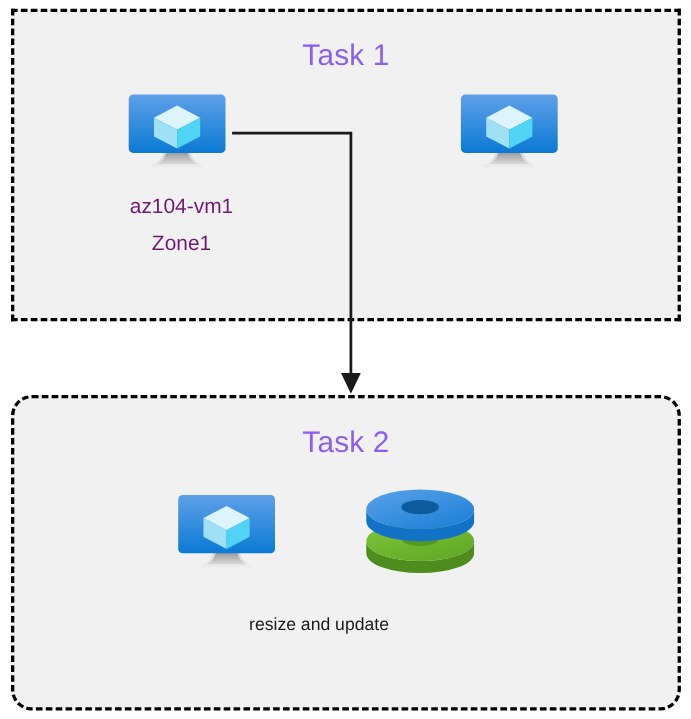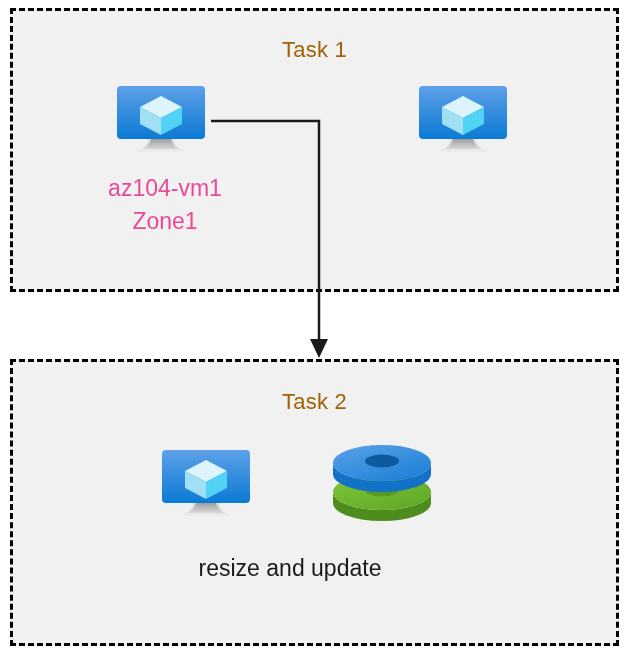--- a/index.html
+++ b/index.html
@@ -19,54 +19,54 @@
   }
 
   
   .task-box {
     position: absolute;
     background: #f1f1f1;
     box-sizing: border-box;
     border: 3px dashed #000000;
   }
   #task1-box { left: 10px;  top: 8px;   width: 609px; height: 284px; }
-  #task2-box { left: 10px;  top: 359px; width: 609px; height: 287px; }
+  #task2-box { left: 10px;  top: 359px; width: 609px; height: 287px; border-radius: 19px; }
 
   .task-title {
     position: absolute;
     width: 100%;
     text-align: center;
-    color: #a16207;
-    font-size: 22px;
+    color: #8b5cf6;
+    font-size: 27px;
     line-height: 30px;
     letter-spacing: 0.2px;
     white-space: nowrap;
   }
   #task1-title { top: 24px; }
   #task2-title { top: 25px; }
 
   
   .node-label {
     position: absolute;
     text-align: center;
-    color: #ec4899;
-    font-size: 23px;
+    color: #701a75;
+    font-size: 19px;
     line-height: 33px;
     white-space: pre-line;
   }
   #vm1-label { left: 60px;  top: 172px; width: 210px; }
   #vm2-label { left: 362px; top: 172px; width: 210px; }
   #task2-caption {
     position: absolute;
     left: 100px;
     top: 552px;
     width: 380px;
     text-align: center;
     color: #1a1a1a;
-    font-size: 23px;
+    font-size: 16px;
     line-height: 33px;
   }
 
   
   .vm-icon { position: absolute; }
   .vm-icon svg { display: block; width: 100%; height: 100%; }
   #vm1-icon { left: 110px; top: 83px;  width: 102px; height: 78px; }
   #vm2-icon { left: 412px; top: 83px;  width: 102px; height: 78px; }
   #vm3-icon { left: 155px; top: 447px; width: 102px; height: 78px; }
 

